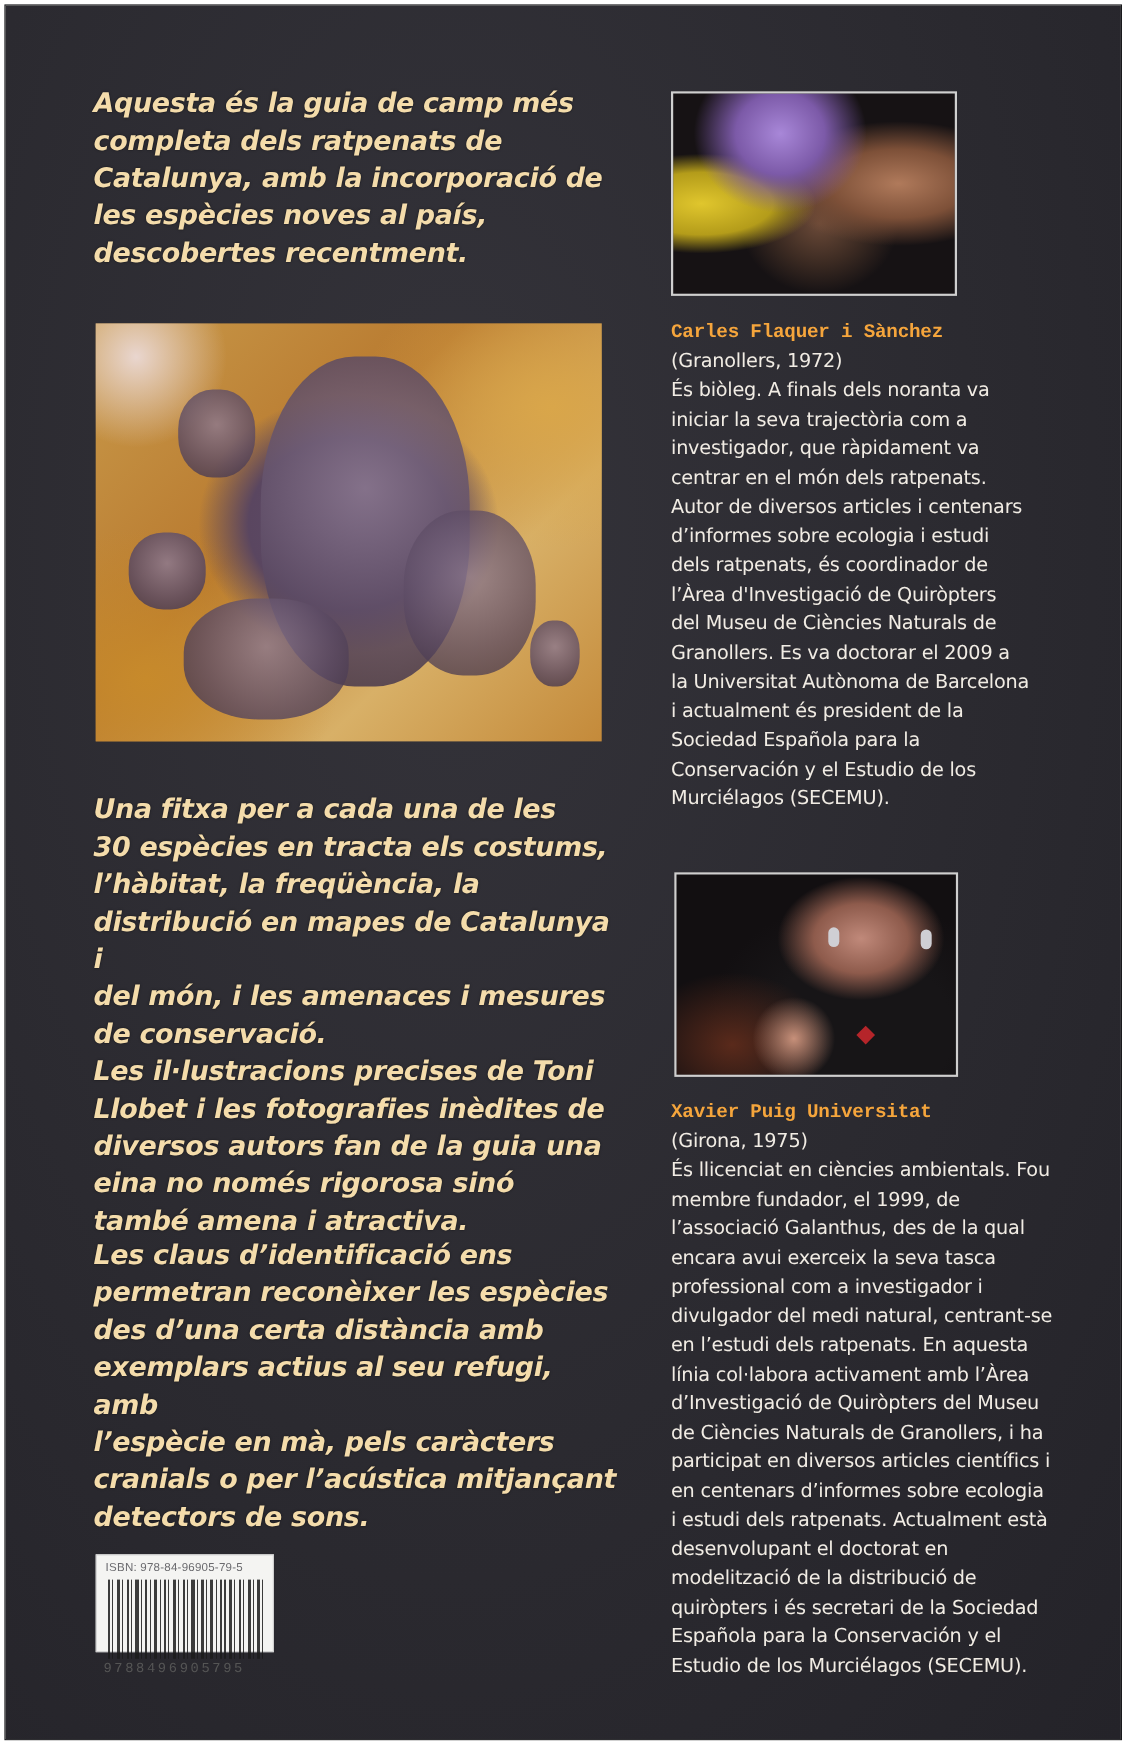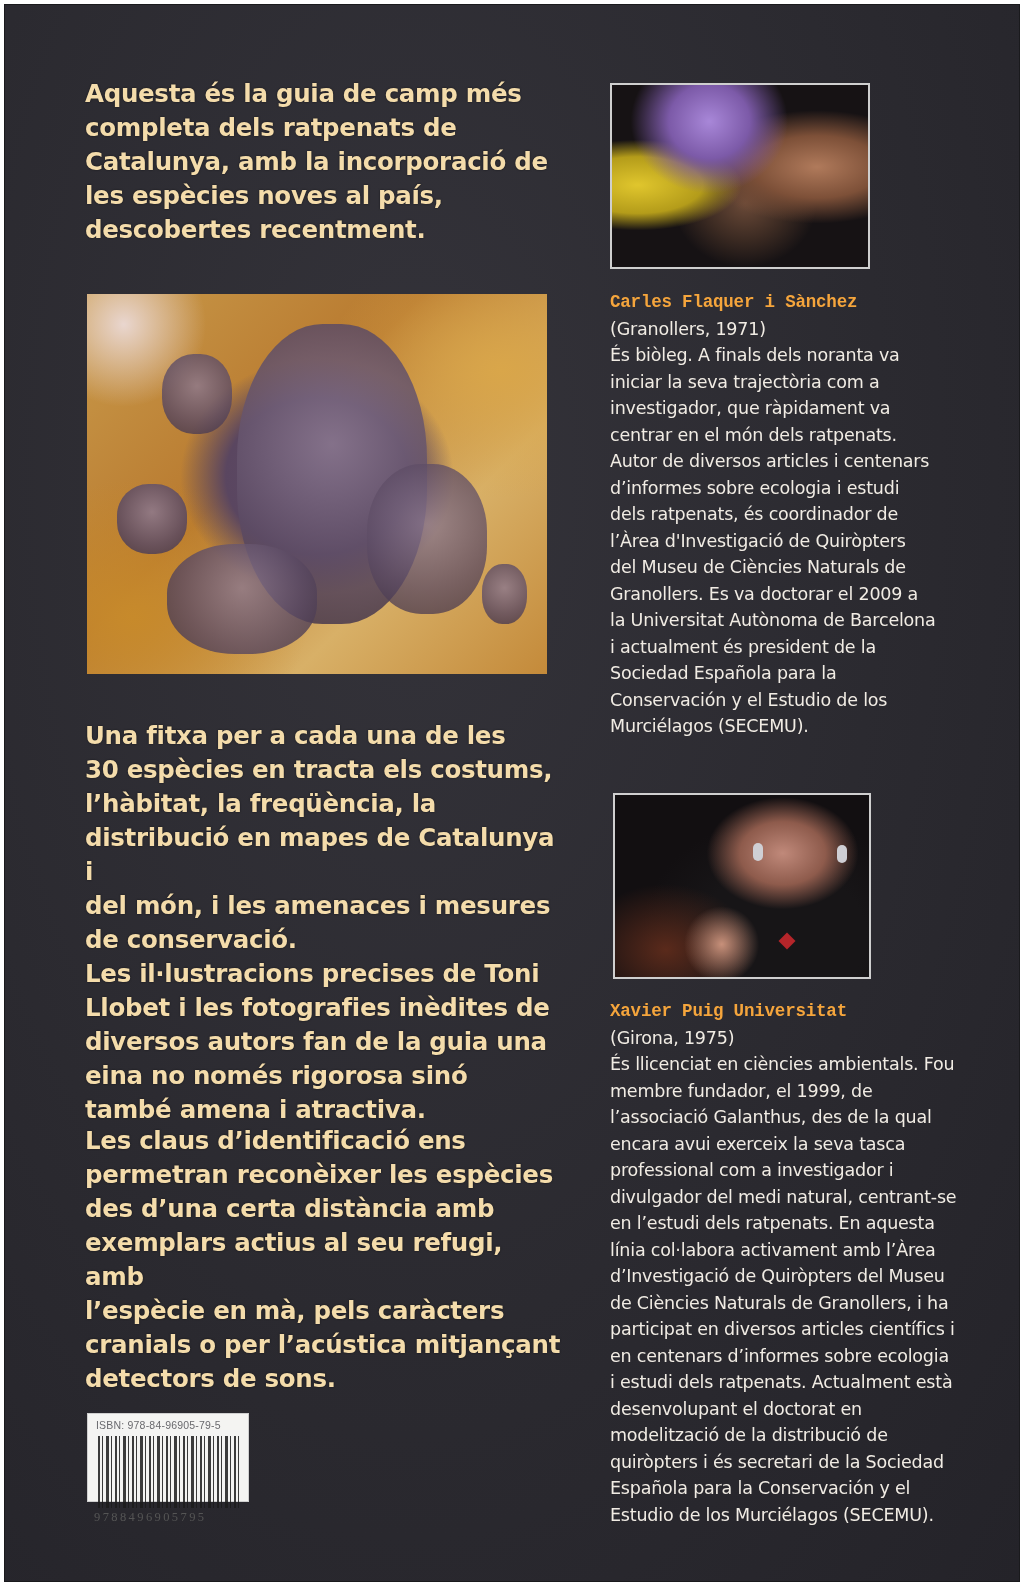--- a/index.html
+++ b/index.html
@@ -8,20 +8,21 @@
       position: absolute; left: 4px; top: 4px; width: 1016px; height: 1578px;
       background: radial-gradient(ellipse at 40% 30%, #34333a 0%, #2b2a30 55%, #242329 100%);
       border: 1px solid #1a1a1d;
       font-family: "DejaVu Sans", sans-serif;
     }
     .blurb {
       position: absolute; left: 80px; width: 480px;
       color: #f4dcab; font-size: 24.5px; line-height: 34px;
       font-weight: bold; letter-spacing: -0.3px;
       text-shadow: 0 0 2px rgba(0,0,0,0.6);
+      font-style: italic;
     }
     .blurb p { white-space: pre-line; }
     .blurb-1 { top: 72px; }
     .blurb-2 { top: 714px; }
     .blurb-3 { top: 1119px; }
 
     .photo {
       position: absolute; overflow: hidden;
     }
     .bats-photo {
@@ -86,21 +87,21 @@
       font-size: 10.5px; color: #6a6a6e; letter-spacing: 0.2px; white-space: nowrap;
     }
     .barcode {
       position: absolute; left: 10px; top: 22px; width: 142px; height: 72px;
       background: repeating-linear-gradient(90deg,
         #1b1b1b 0 2px, transparent 2px 4px, #1b1b1b 4px 5px, transparent 5px 8px,
         #1b1b1b 8px 11px, transparent 11px 13px, #1b1b1b 13px 14px, transparent 14px 17px);
       opacity: 0.85;
     }
     .isbn-digits {
-      position: absolute; left: 6px; top: 96px; font-family: Liberation Serif, serif;
+      position: absolute; left: 6px; top: 96px; font-family: Liberation Mono, monospace;
       font-size: 12.5px; color: #555; letter-spacing: 2.4px; white-space: nowrap;
     }
   </style>
 </head>
 <body>
 
 <div class="cover">
 
   <div class="blurb blurb-1">
     <p>Aquesta és la guia de camp més
@@ -146,21 +147,21 @@
   <div class="isbn-box">
     <span class="isbn-label">ISBN: 978-84-96905-79-5</span>
     <div class="barcode"></div>
     <span class="isbn-digits">9788496905795</span>
   </div>
 
   <div class="photo author-photo author-photo-1"></div>
 
   <div class="bio bio-1">
     <div class="author-name">Carles Flaquer i Sànchez</div>
-    <div class="born">(Granollers, 1971)</div>
+    <div class="born">(Granollers, 1972)</div>
     <div class="text">És biòleg. A finals dels noranta va
 iniciar la seva trajectòria com a
 investigador, que ràpidament va
 centrar en el món dels ratpenats.
 Autor de diversos articles i centenars
 d’informes sobre ecologia i estudi
 dels ratpenats, és coordinador de
 l’Àrea d'Investigació de Quiròpters
 del Museu de Ciències Naturals de
 Granollers. Es va doctorar el 2009 a

